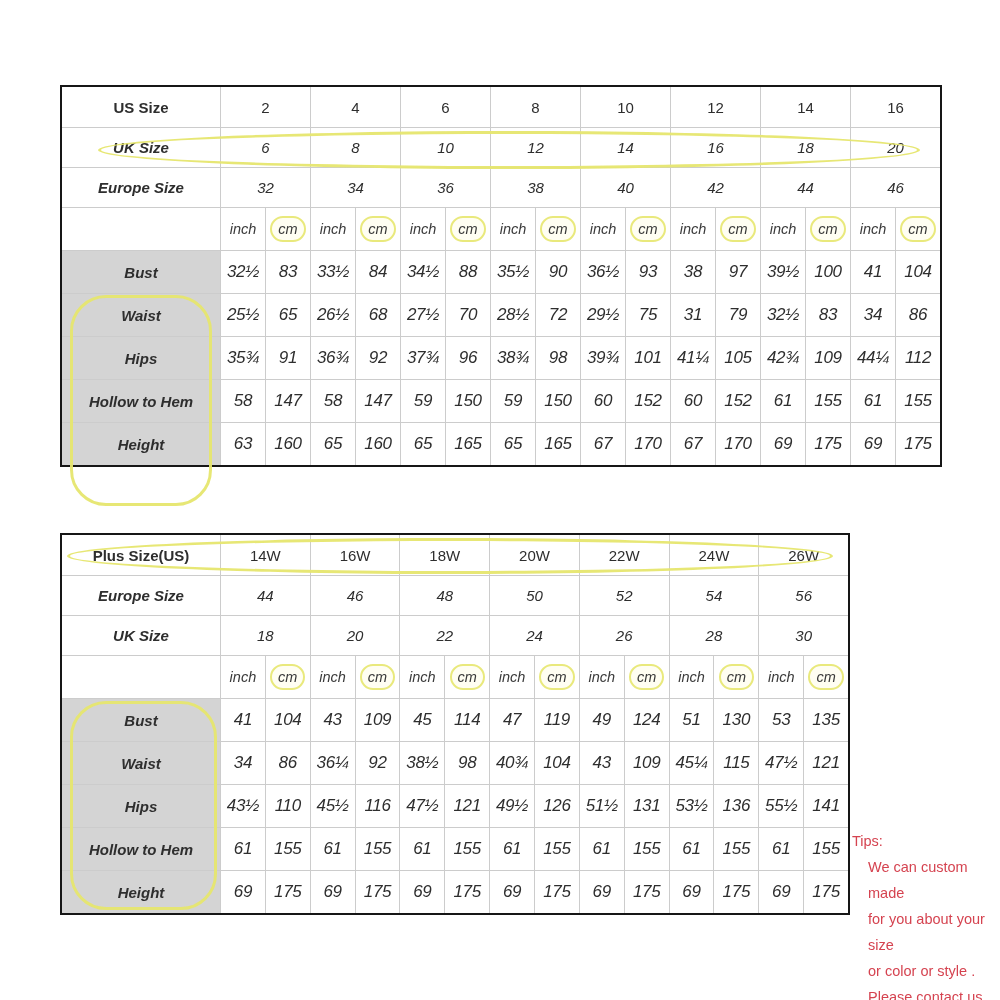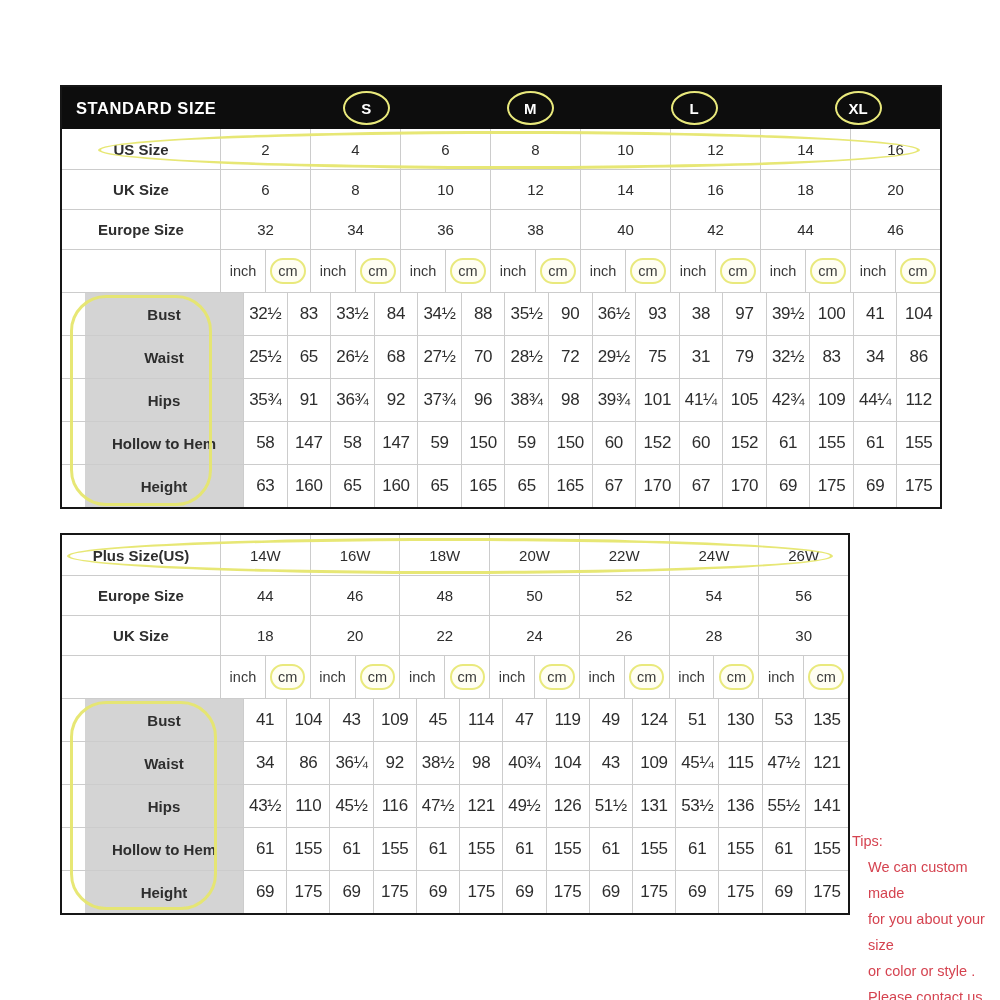--- a/index.html
+++ b/index.html
@@ -45,24 +45,24 @@
     width: 47px; height: 34px;
     border: 2.5px solid #e9e97c;
     border-radius: 50%;
     color: #ffffff;
     font-weight: bold;
     font-size: 15px;
     display: flex; align-items: center; justify-content: center;
   }
 
   .row { display: grid; align-items: stretch; }
-  .row + .row { border-top: 1px solid #cccccc; }
+  .row + .row { border-top: 1px solid #cccccc; font-style: italic; }
   .r-size { height: 40px; text-align: right; }
   .r-unit { height: 43px; }
-  .r-meas { height: 43px; padding-left: 23px; }
+  .r-meas { height: 43px; }
 
   .cell {
     display: flex; align-items: center; justify-content: center;
     overflow: hidden; white-space: nowrap;
   }
   .row > .cell:not(:first-child) { border-left: 1px solid #cccccc; }
 
   .label-cell { font-weight: bold; font-size: 15px; }
   .label-cell.gray { background: #d4d4d4; }
   .num { font-size: 15px; }
@@ -97,37 +97,20 @@
     font-size: 14.5px;
     line-height: 26px;
   }
   .tips .tips-title { display: block; }
   .tips .tips-line { display: block; margin-left: 16px; }
 </style>
 </head>
 <body>
 
 <div class="size-table" id="standard-table">
-  <div class="black-header">
-    <span class="header-title">STANDARD SIZE</span>
-    <div class="group-ovals" id="group-ovals">
-        <div class="oval-cell">
-          <span class="oval">S</span>
-        </div>
-        <div class="oval-cell">
-          <span class="oval">M</span>
-        </div>
-        <div class="oval-cell">
-          <span class="oval">L</span>
-        </div>
-        <div class="oval-cell">
-          <span class="oval">XL</span>
-        </div>
-      </div>
-  </div>
   <div id="standard-rows">
       <div class="row r-size" style="grid-template-columns: 158px repeat(8, 1fr);">
         <div class="cell label-cell">US Size</div>
         <div class="cell num">2</div>
         <div class="cell num">4</div>
         <div class="cell num">6</div>
         <div class="cell num">8</div>
         <div class="cell num">10</div>
         <div class="cell num">12</div>
         <div class="cell num">14</div>

